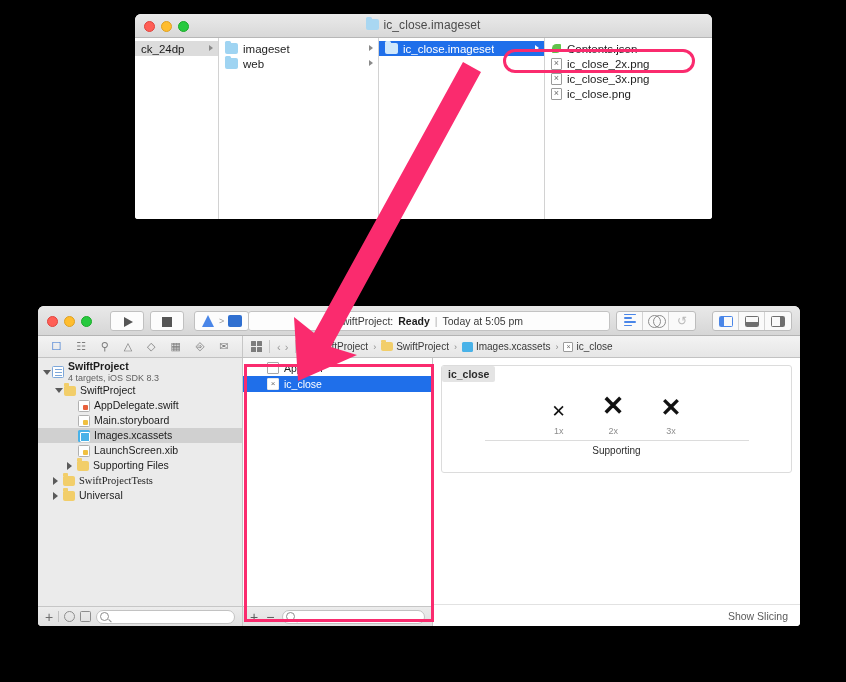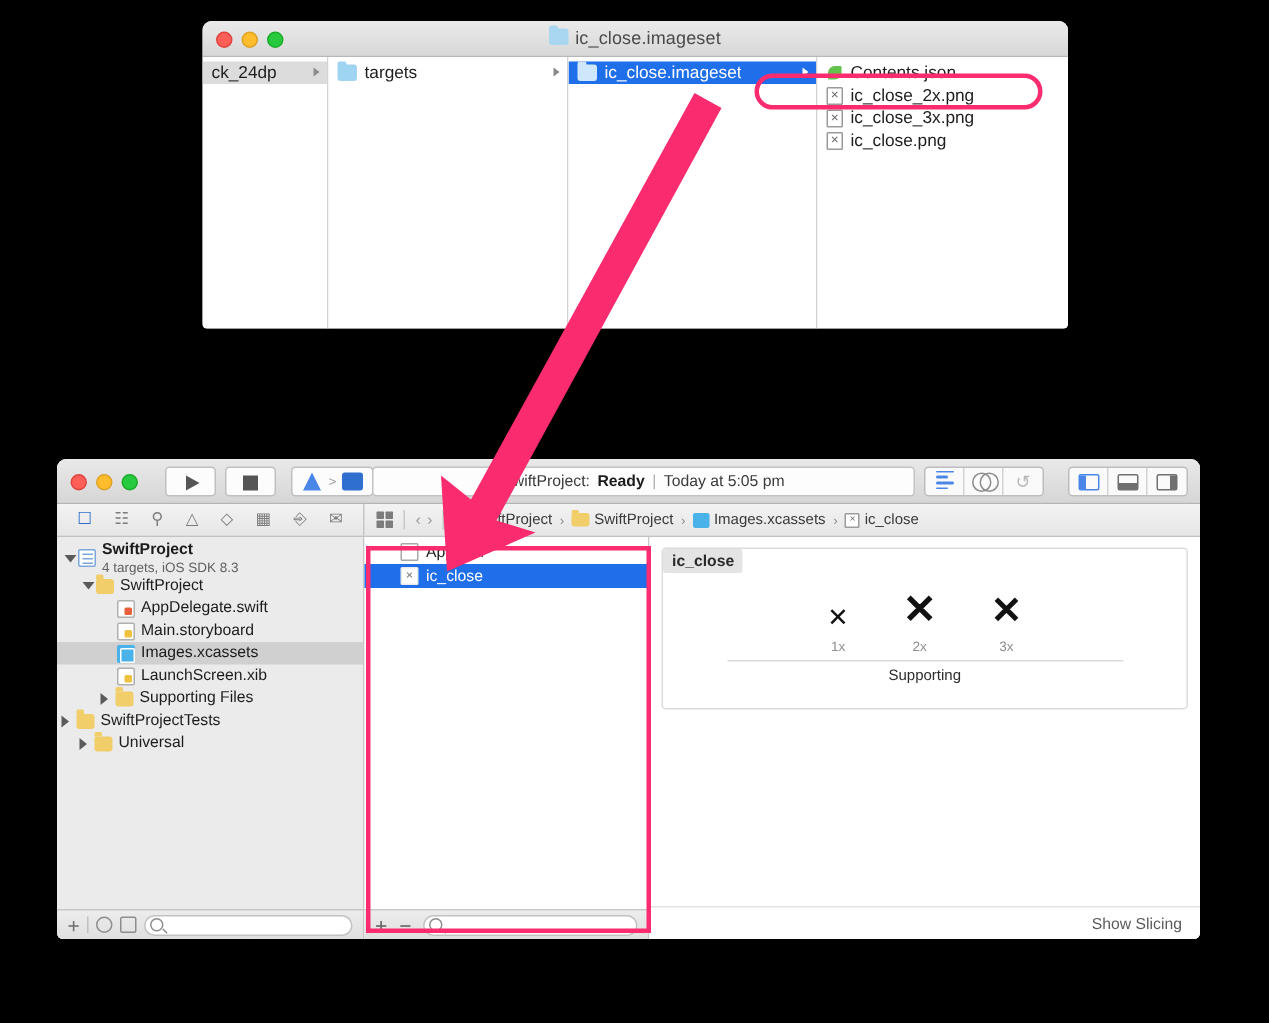--- a/index.html
+++ b/index.html
@@ -347,21 +347,26 @@
     <div class="fcol" id="fcol-0">
       <div class="frow sel-gray">
         <span class="f-name">ck_24dp</span>
         <span class="f-arrow"></span>
       </div>
     </div>
 
     <div class="fcol" id="fcol-1">
       <div class="frow">
         <span class="f-folder"></span>
-        <span class="f-name">targets</span>
+        <span class="f-name">imageset</span>
+        <span class="f-arrow"></span>
+      </div>
+      <div class="frow">
+        <span class="f-folder"></span>
+        <span class="f-name">web</span>
         <span class="f-arrow"></span>
       </div>
     </div>
 
     <div class="fcol" id="fcol-2">
       <div class="frow sel-blue">
         <span class="f-folder"></span>
         <span class="f-name">ic_close.imageset</span>
         <span class="f-arrow"></span>
       </div>
@@ -531,21 +536,21 @@
           <span class="ti xib"></span>
           <span class="tlabel">LaunchScreen.xib</span>
         </div>
 
         <div class="tree-row" style="padding-left:26px;">
           <span class="disc closed"></span>
           <span class="ti folder" style="margin-left:3px;"></span>
           <span class="tlabel">Supporting Files</span>
         </div>
 
-        <div class="tree-row" style="">
+        <div class="tree-row" style="padding-left:12px;font-family:Liberation Serif, serif;">
           <span class="disc closed"></span>
           <span class="ti folder" style="margin-left:3px;"></span>
           <span class="tlabel">SwiftProjectTests</span>
         </div>
 
         <div class="tree-row" style="padding-left:12px;">
           <span class="disc closed"></span>
           <span class="ti folder" style="margin-left:3px;"></span>
           <span class="tlabel">Universal</span>
         </div>

